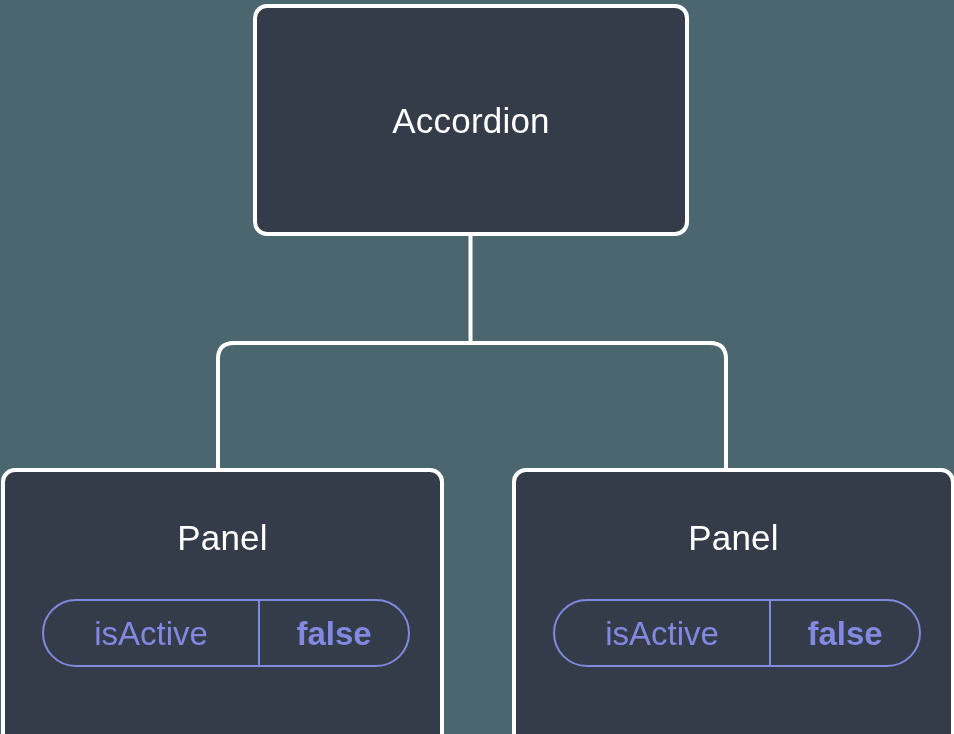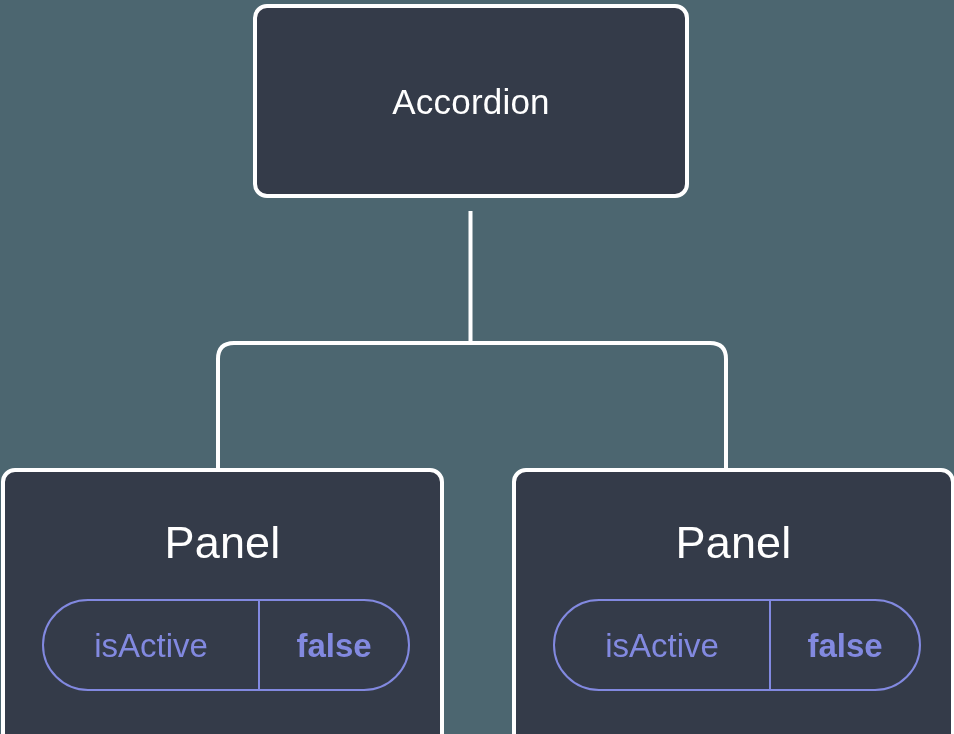--- a/index.html
+++ b/index.html
@@ -37,50 +37,50 @@
     z-index: 2;
     display: flex;
     flex-direction: column;
     align-items: center;
   }
 
   .node-root {
     left: 253px;
     top: 4px;
     width: 436px;
-    height: 194px;
+    height: 232px;
     justify-content: center;
   }
 
   .node-child {
     top: 468px;
     width: 443px;
     height: 300px; 
     padding-top: 48px;
   }
   .node-child-left  { left: 1px; }
   .node-child-right { left: 512px; }
 
   .node-title {
     color: #ffffff;
-    font-size: 45px;
+    font-size: 35px;
     font-weight: 400;
     letter-spacing: 0.2px;
     line-height: 1;
     text-align: center;
     white-space: nowrap;
   }
   .node-title-root { font-size: 35px; }
 
   
   .pill {
     position: absolute;
     top: 127px;
     box-sizing: border-box;
-    height: 92px;
+    height: 68px;
     border: 2px solid #8289e0;
     border-radius: 48px;
     display: flex;
     align-items: stretch;
     overflow: hidden;
   }
   .pill-left  { left: 37px;  width: 368px; }
   .pill-right { left: 37px;  width: 368px; }
 
   .pill-key,

